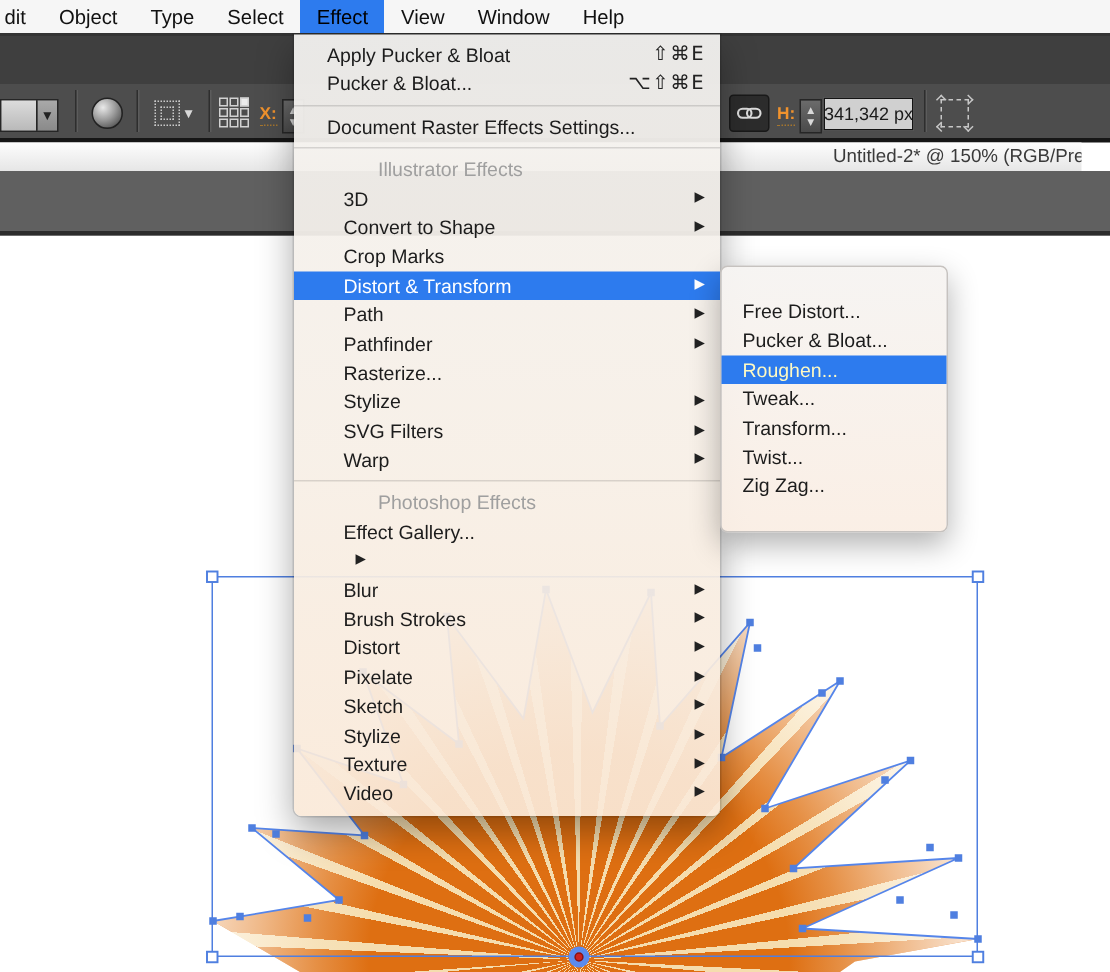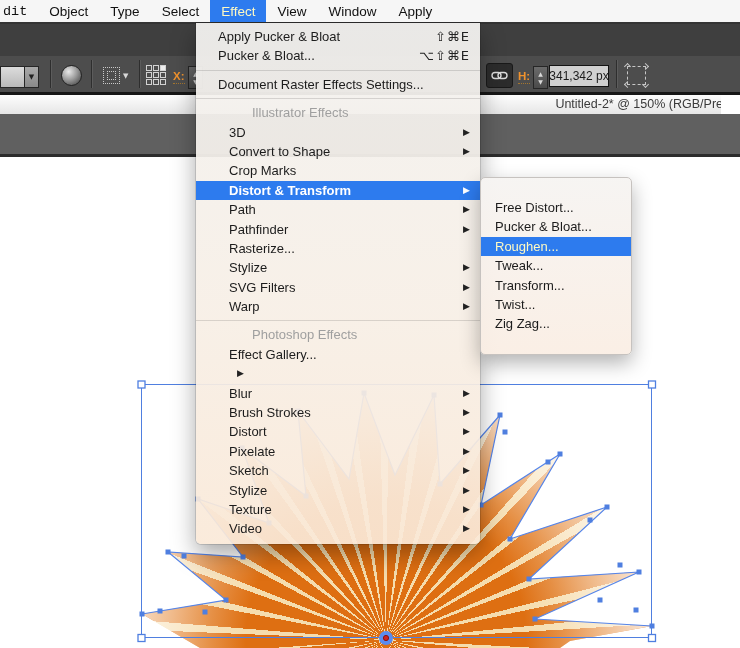--- a/index.html
+++ b/index.html
@@ -4,22 +4,22 @@
 <style>
   html,body{margin:0;padding:0;}
   body{width:740px;height:648px;overflow:hidden;position:relative;
        font-family:"Liberation Sans","DejaVu Sans",sans-serif;background:#fff;}
   .glyph{font-family:"DejaVu Sans","Liberation Sans",sans-serif;}
 
   
   .menubar{position:absolute;left:0;top:0;width:740px;height:22px;background:#f6f6f6;
            display:flex;align-items:stretch;z-index:60;font-size:13.5px;color:#111;}
   .mb-item{display:flex;align-items:center;padding:0 11px;white-space:nowrap;}
-  .mb-item.sel{background:#2d7bee;color:#fef9c3;}
-  .mb-first{padding-left:3px;font-family:Liberation Mono, monospace;}
+  .mb-item.sel{background:#2d7bee;color:#000000;}
+  .mb-first{padding-left:3px;}
 
   
   .toolbar{position:absolute;left:0;top:22px;width:740px;height:70px;
            background:linear-gradient(#343434 0 2px,#3f3f3f 2px 34px,#4d4d4d 34px 100%);
            border-bottom:3px solid #161616;z-index:10;}
   .tsep{position:absolute;top:38px;height:28px;width:1px;background:#2e2e2e;box-shadow:1px 0 0 #5c5c5c;}
   .combo{position:absolute;left:0;top:44px;width:37px;height:20px;border:1px solid #262626;display:flex;}
   .combo-field{width:23px;background:linear-gradient(#dcdcdc,#b9b9b9);}
   .combo-btn{flex:1;background:linear-gradient(#a9a9a9,#8a8a8a);color:#222;font-size:7px;
              display:flex;align-items:center;justify-content:center;border-left:1px solid #262626;}
@@ -82,21 +82,21 @@
   .submenu{position:absolute;left:480px;top:177px;width:150px;z-index:51;
         background:linear-gradient(rgba(246,244,242,.97),rgba(250,238,228,.95));
         border:1px solid #c6c2bf;border-radius:5px;
         box-shadow:0 8px 20px rgba(0,0,0,.3);padding:20px 0;font-size:13px;color:#1c1c1c;}
   .mi{height:19.4px;line-height:19.4px;display:flex;align-items:center;padding:0 10px 0 33px;
       white-space:nowrap;}
   .mi.top{padding-left:22px;gap:36px;}
   .mi .lbl{flex:1;}
   .mi .sc{color:#222;letter-spacing:1px;}
   .mi .arr{font-size:9px;color:#222;margin-left:8px;}
-  .mi.hl{background:#2d7bee;color:#fff;font-weight:bold;}
+  .mi.hl{background:#2d7bee;color:#fff;}
   .mi.hl .arr,.mi.hl .sc{color:#fff;}
   .hdr{height:19.4px;line-height:19.4px;padding-left:32px;color:#9f9f9f;margin-left:24px;}
   .sep{height:1px;background:rgba(0,0,0,.13);margin:4px 0;}
   .smi{height:19.4px;line-height:19.4px;padding:0 10px 0 14px;white-space:nowrap;}
   .smi.hl{background:#2d7bee;color:#fef9c3;}
 </style>
 </head>
 <body>
 
 <div class="canvas"></div>
@@ -206,21 +206,21 @@
 <div class="grayband"></div>
 
 <div class="menubar">
   <span class="mb-item mb-first">dit</span>
   <span class="mb-item">Object</span>
   <span class="mb-item">Type</span>
   <span class="mb-item">Select</span>
   <span class="mb-item sel">Effect</span>
   <span class="mb-item">View</span>
   <span class="mb-item">Window</span>
-  <span class="mb-item">Apply</span>
+  <span class="mb-item">Help</span>
 </div>
 
 <div class="menu">
   <div class="mi top">
     <span class="lbl">Apply Pucker &amp; Bloat</span>
     <span class="sc glyph">⇧⌘E</span>
   </div>
   <div class="mi top">
     <span class="lbl">Pucker &amp; Bloat...</span>
     <span class="sc glyph">⌥⇧⌘E</span>

